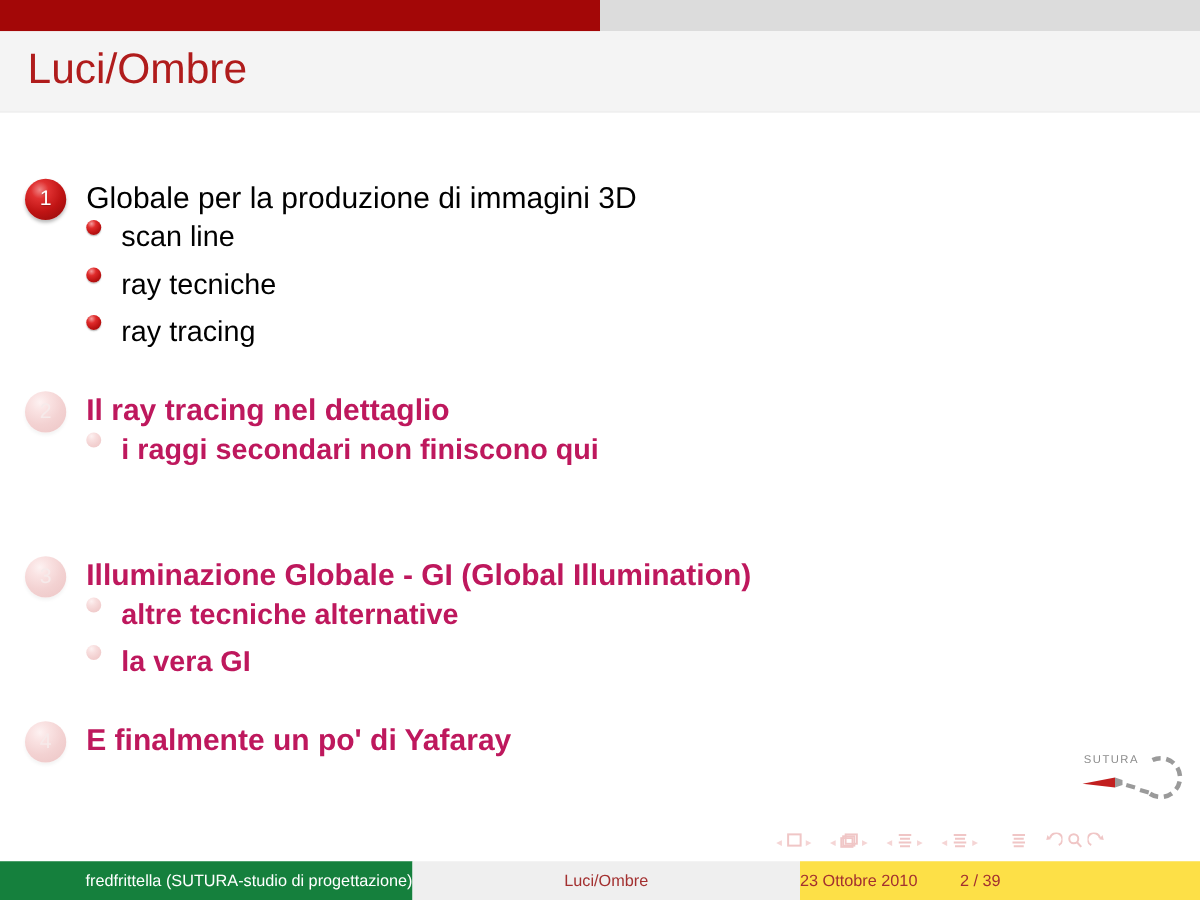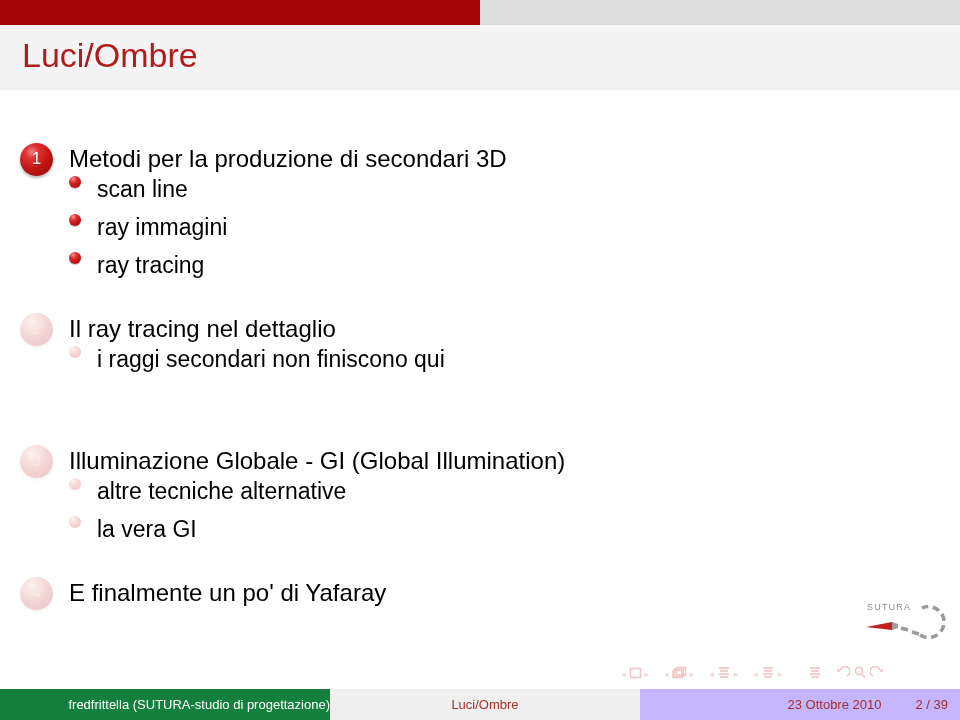--- a/index.html
+++ b/index.html
@@ -122,21 +122,22 @@
     box-shadow: 0 2px 3px rgba(0,0,0,0.05);
     color: #f6eaea;
     text-shadow: none;
   }
   .faded .dot {
     background:
       radial-gradient(circle at 35% 25%, #fdf1f1 0%, #f8dede 30%, #f2cfcf 65%, #eec7c7 100%);
     box-shadow: none;
   }
   .faded .sec-title, .faded .sub-title {
-    color: #000000;
+    color: #be185d;
+    font-weight: bold;
   }
 
   
   .logo {
     position: absolute;
     left: 862px;
     top: 600px;
     width: 92px;
     height: 46px;
   }
@@ -200,50 +201,49 @@
   }
   .f-author span { margin-left: -6px; }
   .f-title {
     width: 310px;
     background: #efefef;
     color: #a33030;
     justify-content: center;
   }
   .f-meta {
     width: 320px;
-    background: #c4b5fd;
+    background: #fde047;
     color: #a33030;
-    justify-content: flex-end;
     padding-right: 12px;
   }
   .f-date { margin-right: 34px; }
 </style>
 </head>
 <body>
 
 <div class="headbar">
   <div class="headbar-red"></div>
 </div>
 <div class="titleband"></div>
 <div class="slide-title">Luci/Ombre</div>
 
 <div class="toc">
 
   <div class="section" id="sec0" style="top:52px;">
     <div class="sec-head">
       <div class="badge">1</div>
-      <div class="sec-title">Metodi per la produzione di secondari 3D</div>
+      <div class="sec-title">Globale per la produzione di immagini 3D</div>
     </div>
     <div class="sub">
       <span class="dot"></span>
       <span class="sub-title">scan line</span>
     </div>
     <div class="sub">
       <span class="dot"></span>
-      <span class="sub-title">ray immagini</span>
+      <span class="sub-title">ray tecniche</span>
     </div>
     <div class="sub">
       <span class="dot"></span>
       <span class="sub-title">ray tracing</span>
     </div>
   </div>
 
   <div class="section faded" id="sec1" style="top:222px;">
     <div class="sec-head">
       <div class="badge">2</div>

